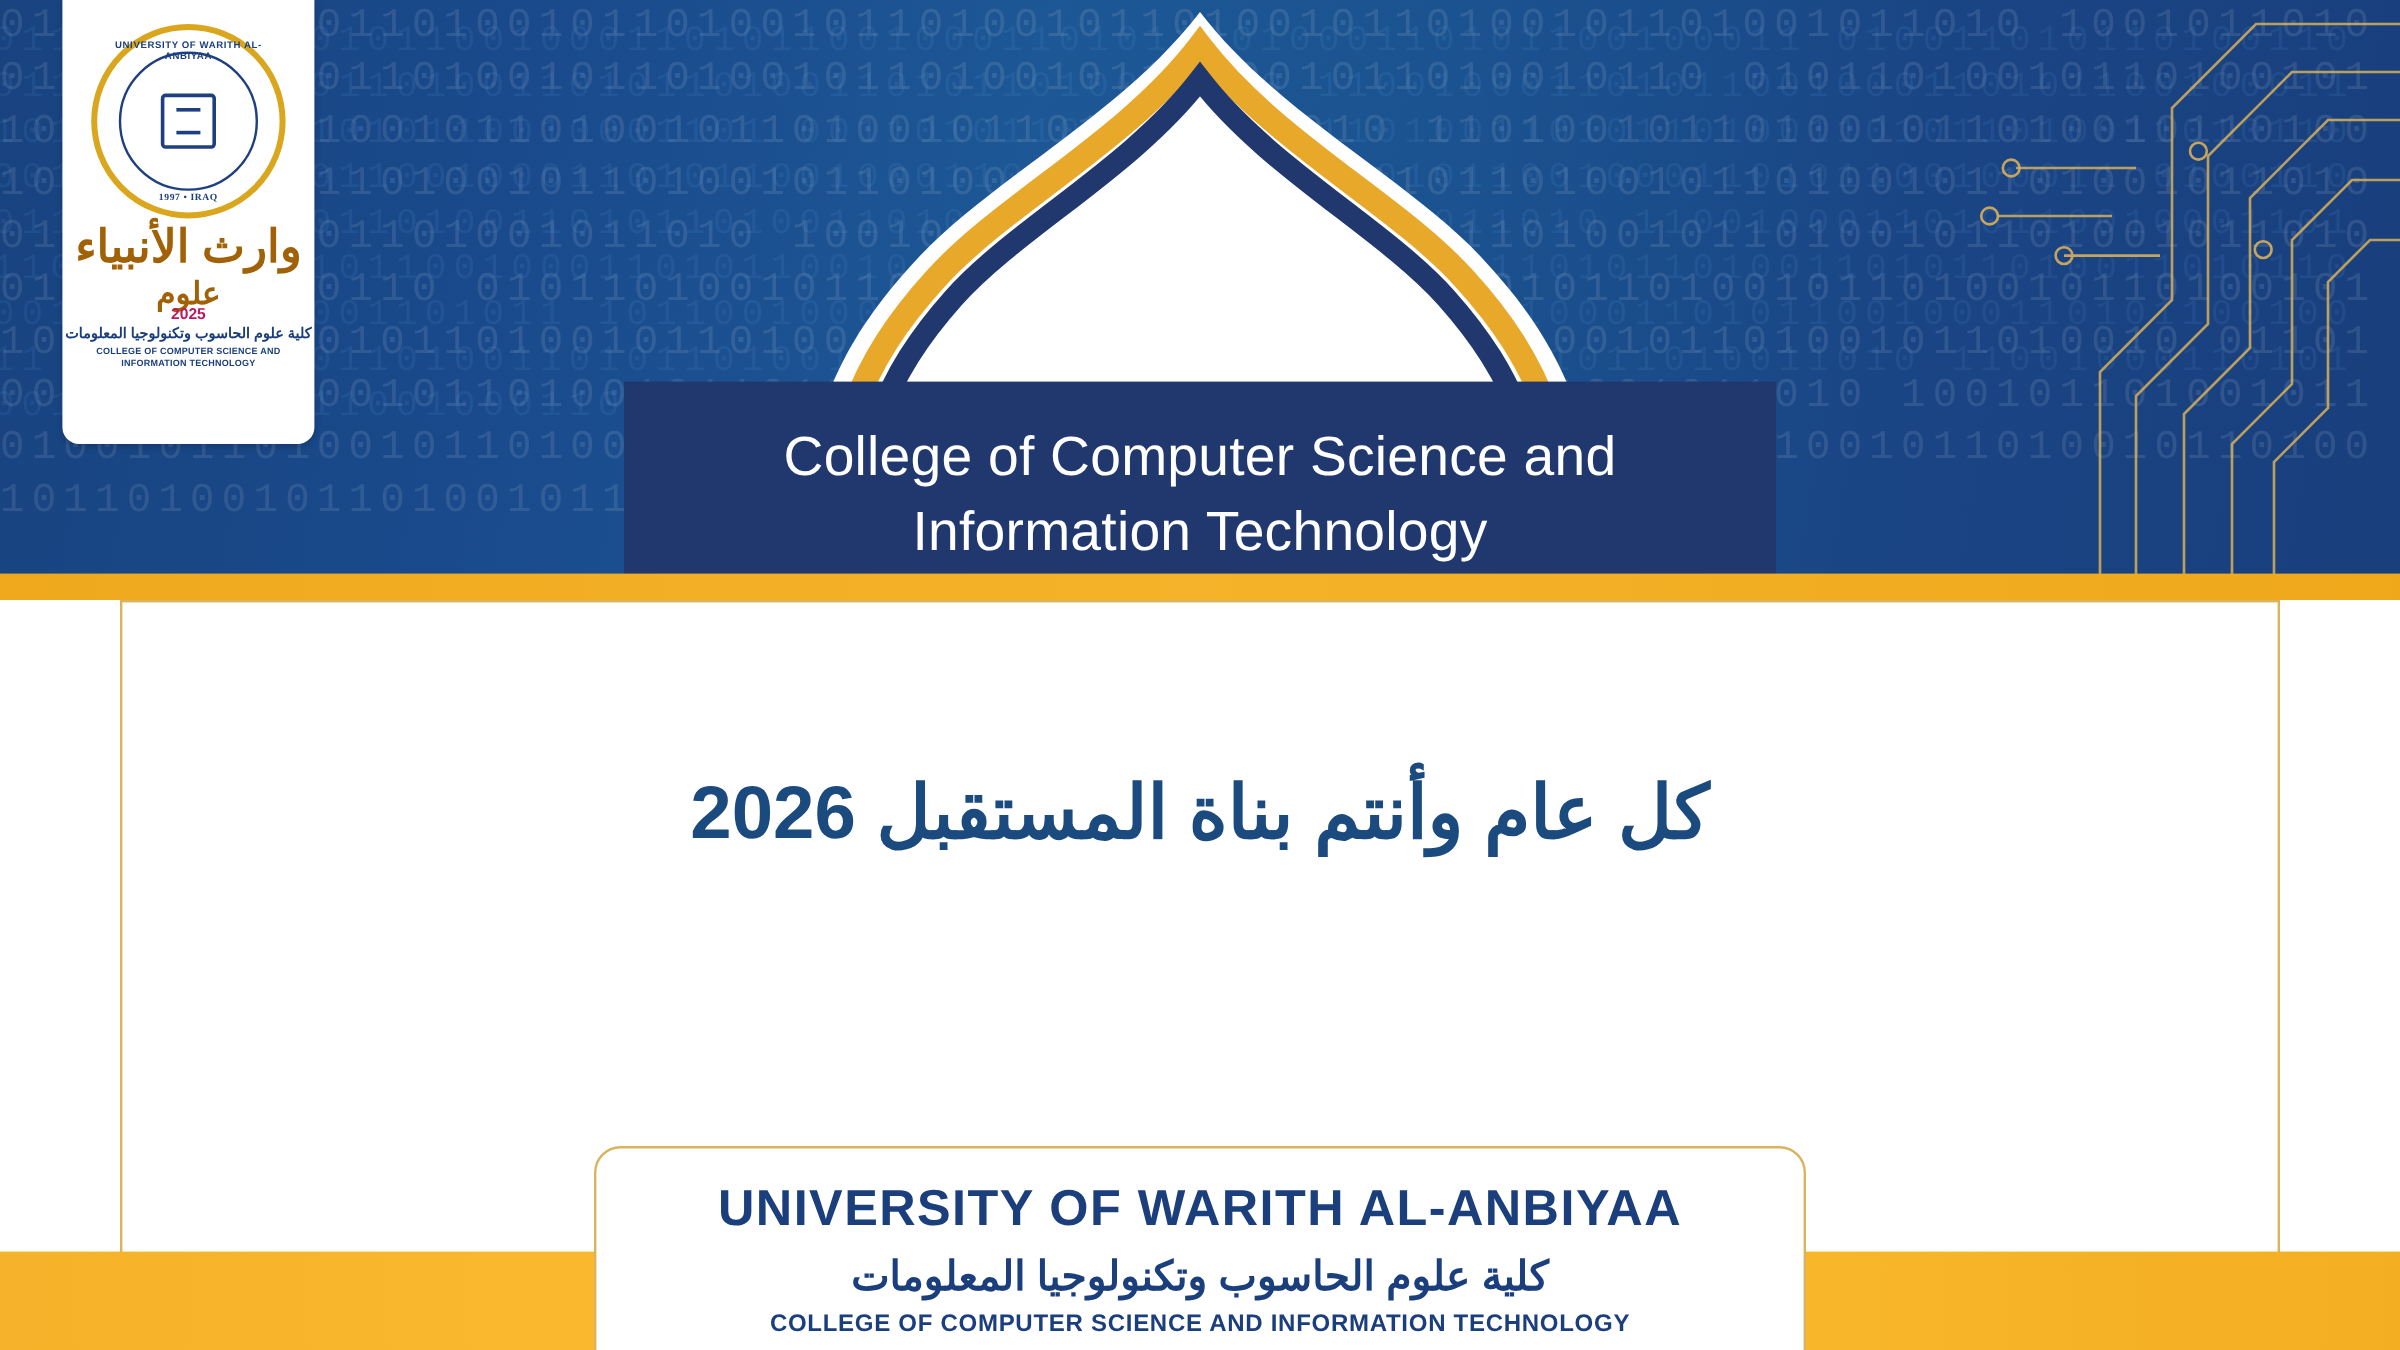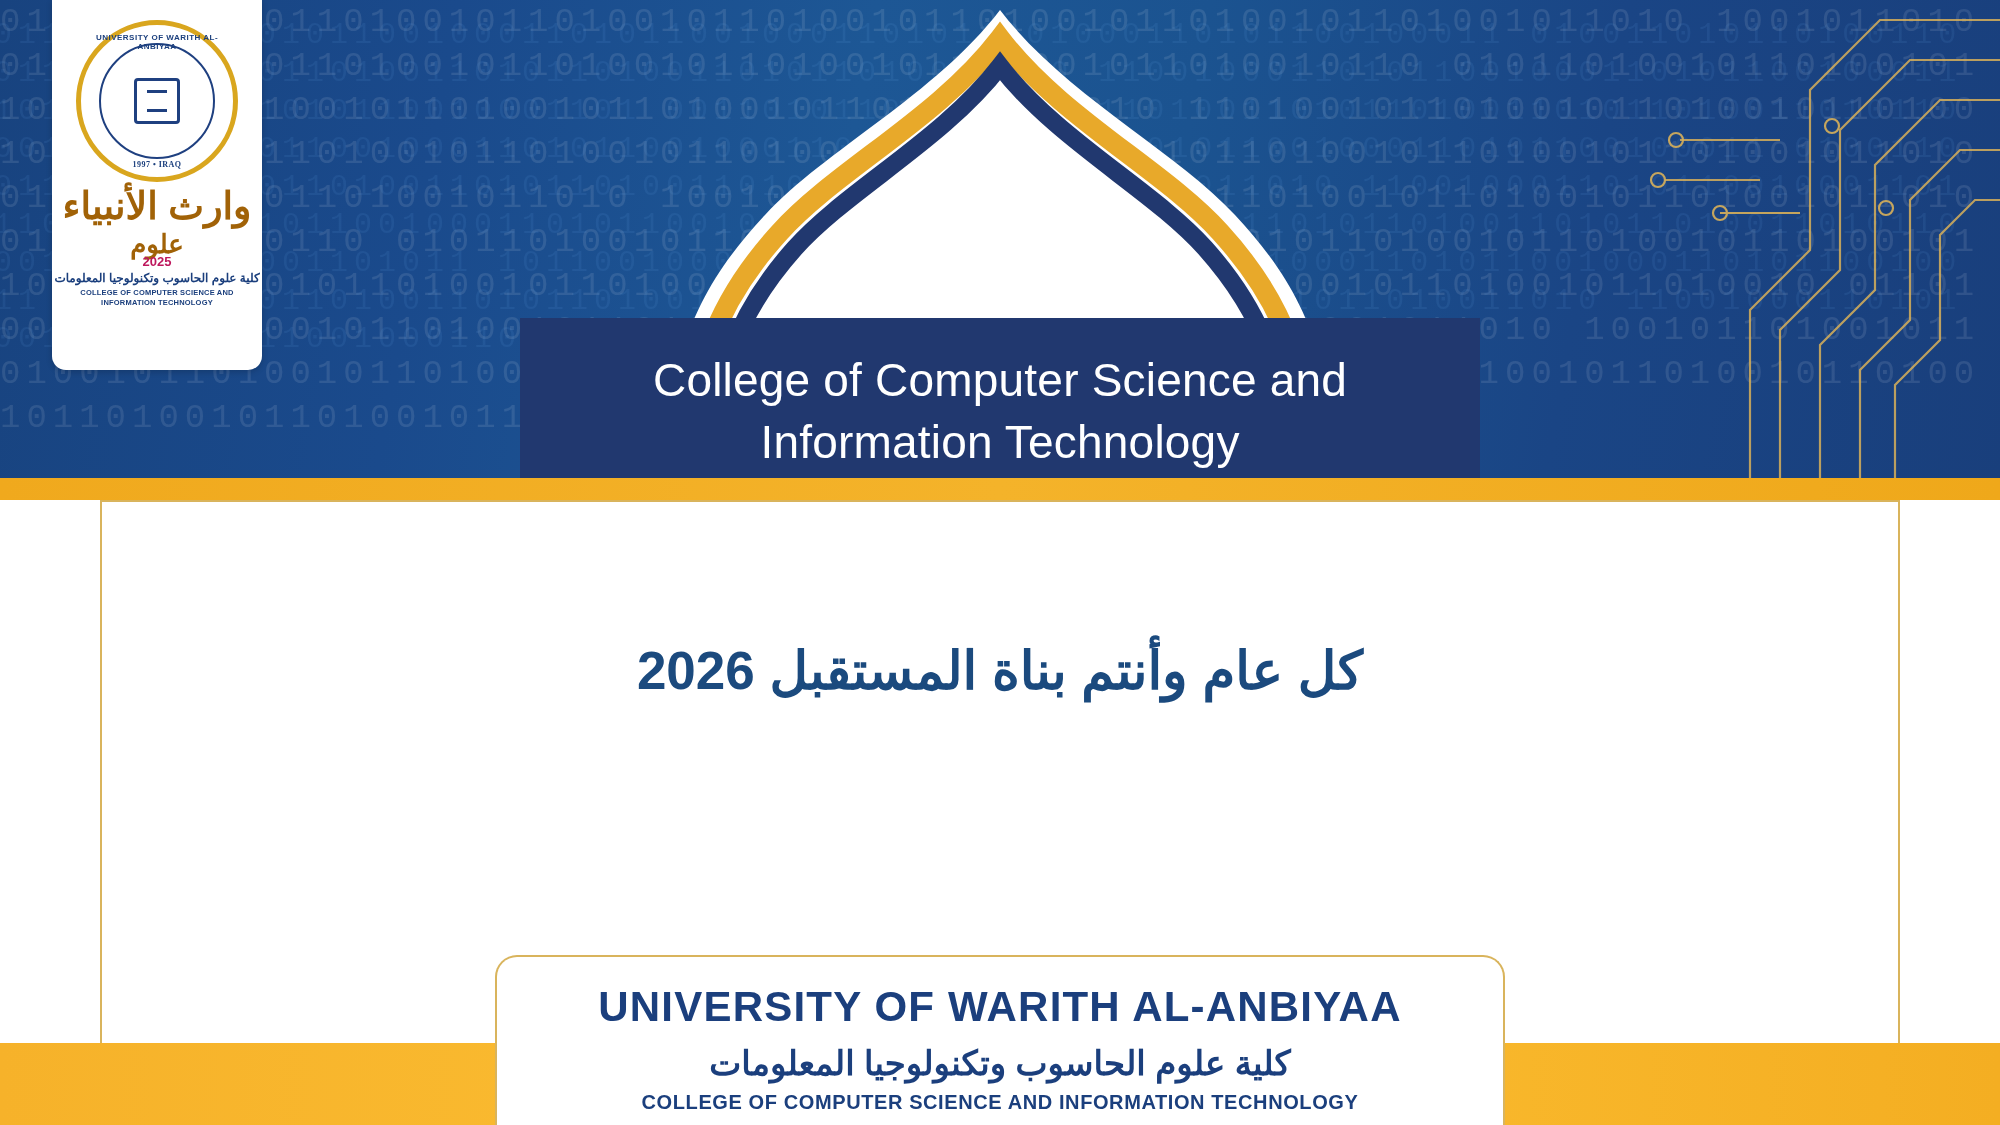--- a/index.html
+++ b/index.html
@@ -229,21 +229,21 @@
     z-index: 1;
   }
   .greeting {
     position: absolute;
     left: 0;
     top: 640px;
     width: 2000px;
     text-align: center;
     direction: rtl;
     color: #1b4a7e;
-    font-size: 53px;
+    font-size: 62px;
     font-weight: bold;
     letter-spacing: 0px;
     z-index: 3;
   }
 
   
   .bottom-plate {
     position: absolute;
     left: 50%;
     transform: translateX(-50%);

